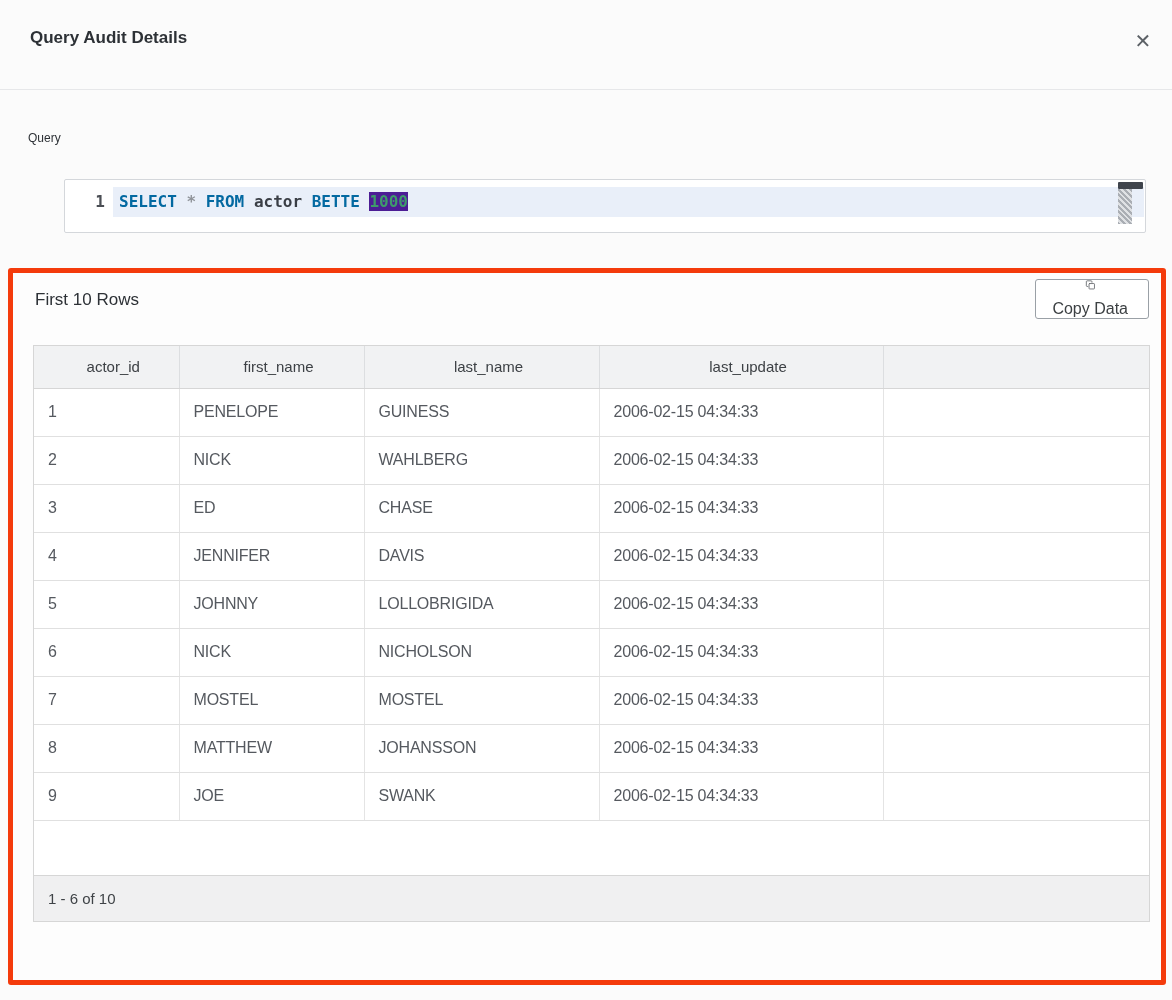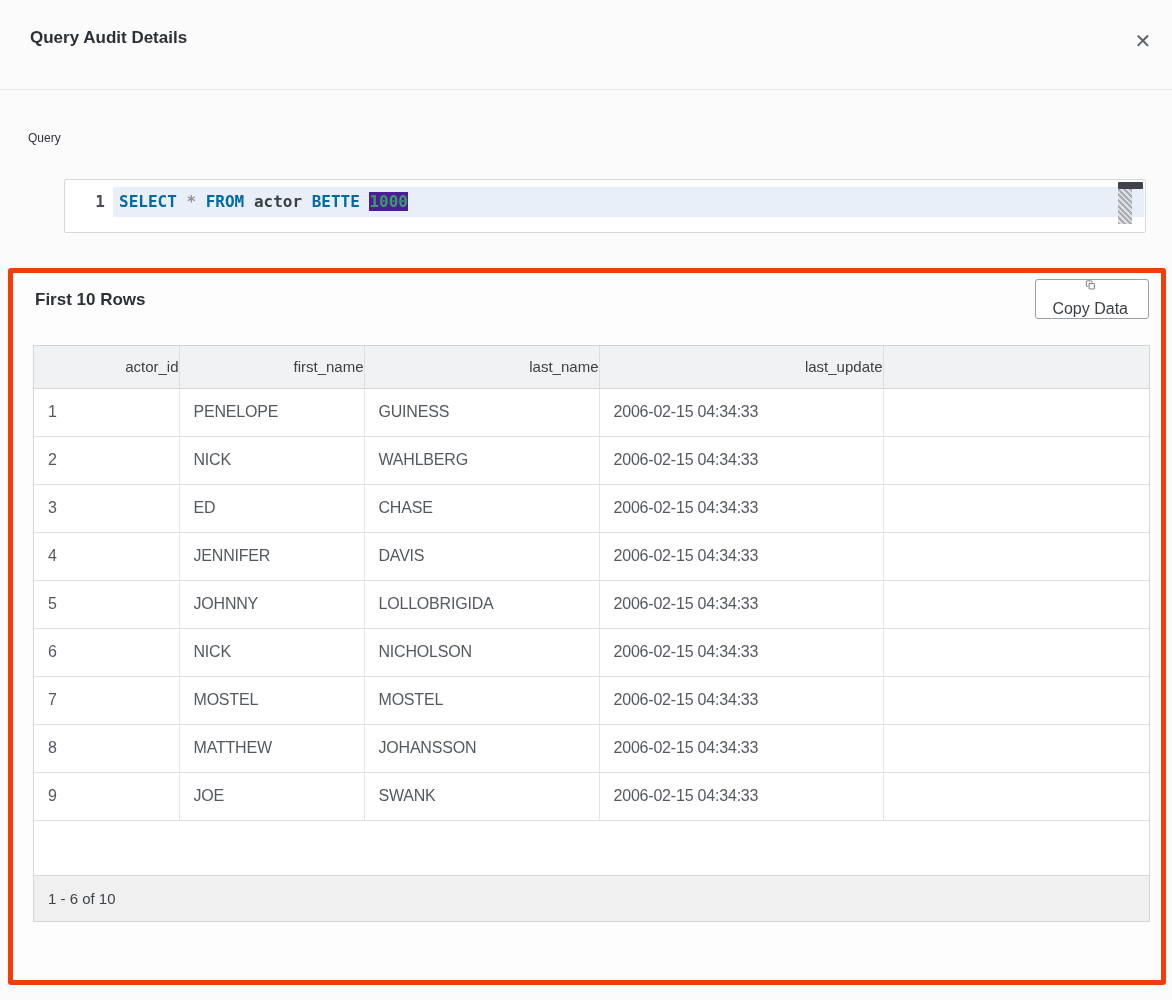--- a/index.html
+++ b/index.html
@@ -109,21 +109,21 @@
     left: 8px; top: 268px;
     width: 1158px; height: 717px;
     border: 5px solid #f43b0c;
     border-radius: 3px;
     background: #fdfdfd;
   }
   .results-title {
     position: absolute;
     left: 22px; top: 17px;
     font-size: 17px;
-    font-weight: 700;
+    font-weight: 400;
     color: #2d3136;
   }
   .copy-btn {
     position: absolute;
     right: 12px; top: 6px;
     height: 40px;
     padding: 0 20px 0 16px;
     display: flex;
     align-items: center;
     gap: 10px;
@@ -152,21 +152,21 @@
     table-layout: fixed;
   }
   table.results th {
     height: 42px;
     background: #f1f2f3;
     border-bottom: 1px solid #d6d6d6;
     border-right: 1px solid #dcdee0;
     font-size: 15px;
     font-weight: 400;
     color: #3d4145;
-    text-align: right;
+    text-align: center;
     padding: 0 0 0 14px;
   }
   table.results th:last-child { border-right: none; }
   table.results td {
     height: 48px;
     border-bottom: 1px solid #e0e0e0;
     border-right: 1px solid #e4e4e4;
     font-size: 16px;
     color: #55595f;
     letter-spacing: -0.2px;

